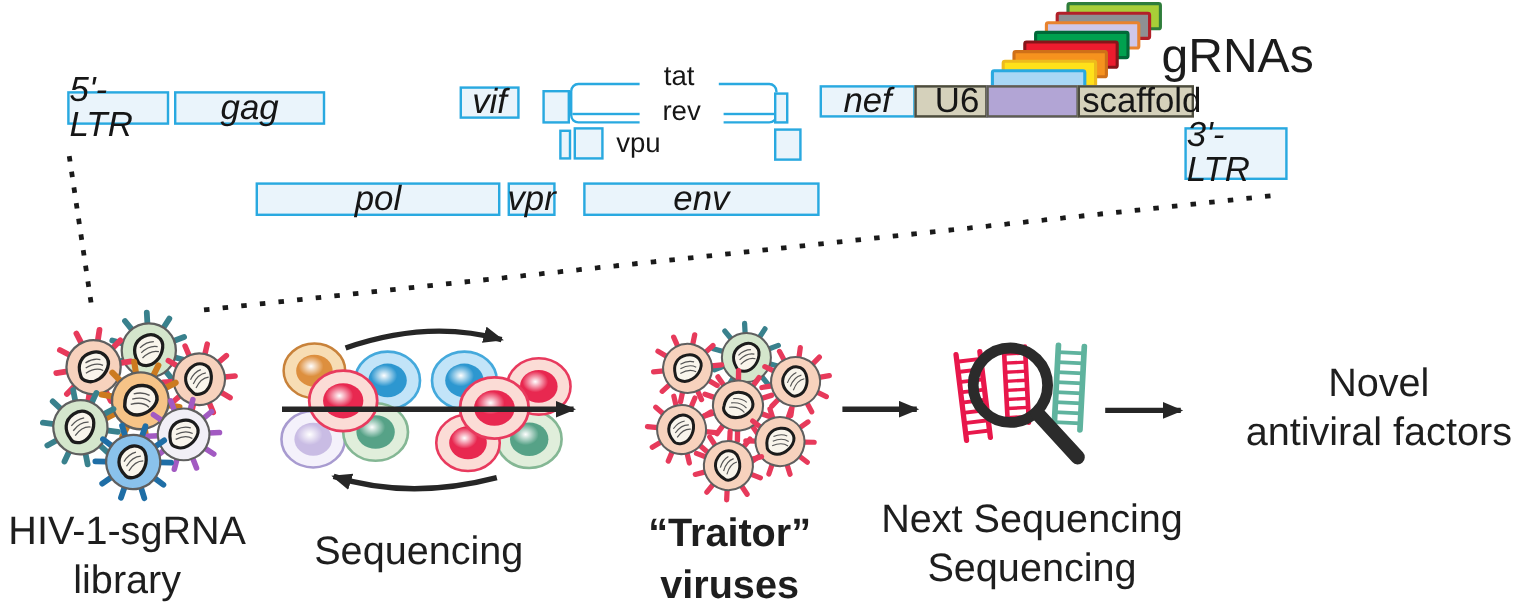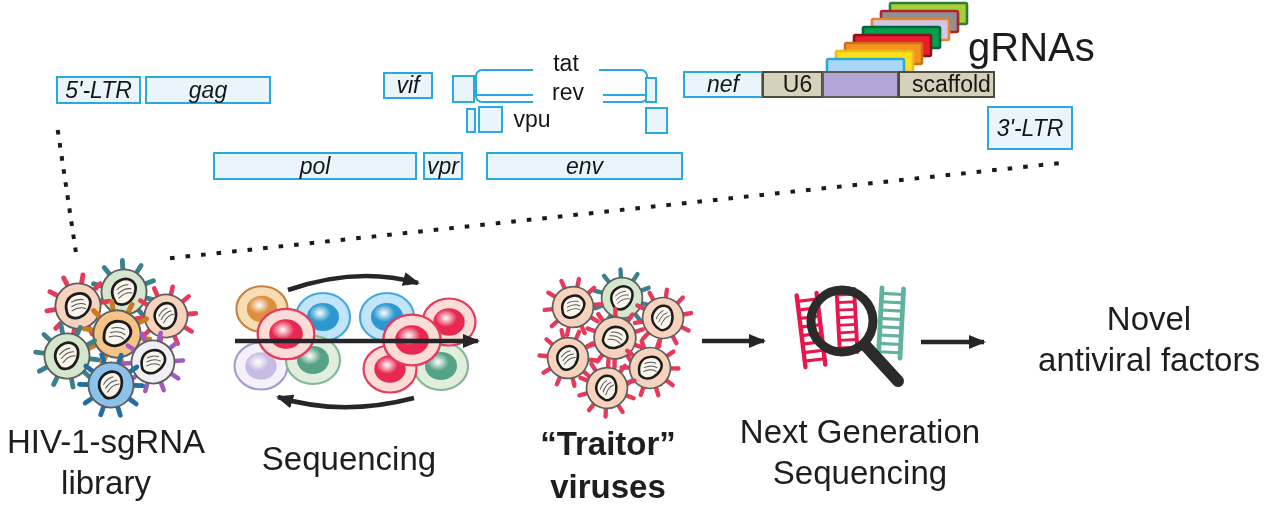--- a/index.html
+++ b/index.html
@@ -1,21 +1,21 @@
 <!DOCTYPE html>
 <html><head>
 <meta charset="utf-8">
 <style>
   html,body{margin:0;padding:0;background:#fff;}
   .figure{position:relative;width:1280px;height:506px;background:#fff;overflow:hidden;
           font-family:"Liberation Sans", sans-serif;color:#1c1c1c;}
   .figure svg.layer{position:absolute;left:0;top:0;}
   .gbox{position:absolute;box-sizing:border-box;border:2.5px solid #29a9e0;background:#eaf4fb;
         display:flex;align-items:center;justify-content:center;
-        font-style:italic;font-size:23px;line-height:1;color:#161616;}
+        font-style:italic;font-size:29px;line-height:1;color:#161616;}
   .gbox.tan{border-color:#4c4c3e;background:#d5d1bb;font-style:normal;padding-left:10px;}
   .gbox.purple{border-color:#5d5d52;background:#b2a5d5;}
   .bracket{position:absolute;box-sizing:border-box;border:2.5px solid #29a9e0;border-radius:7px;
            background:#fff;}
   .revline{position:absolute;height:0;border-top:2.5px solid #29a9e0;}
   .floatlabel{position:absolute;font-size:23px;line-height:1;
               background:#fff;padding:0 4px;text-align:center;color:#161616;}
   .nolabelbg{background:transparent;}
   .cap{position:absolute;text-align:center;font-size:33px;line-height:41px;color:#1e1e1e;}
   .cap.bold{font-weight:bold;line-height:43px;}
@@ -160,21 +160,21 @@
   <div class="cap" style="left:0px;top:421px;width:212px">
     <div>HIV-1-sgRNA</div>
     <div>library</div>
   </div>
   <div class="cap" style="left:240px;top:438px;width:218px">Sequencing</div>
   <div class="cap bold" style="left:502px;top:422px;width:212px">
     <div>“Traitor”</div>
     <div>viruses</div>
   </div>
   <div class="cap" style="left:728px;top:411px;width:264px">
-    <div>Next Generation</div>
+    <div>Next Sequencing</div>
     <div>Sequencing</div>
   </div>
   <div class="cap" style="left:1018px;top:298px;width:262px">
     <div>Novel</div>
     <div>antiviral factors</div>
   </div>
 
 </div>
 
 </body></html>

